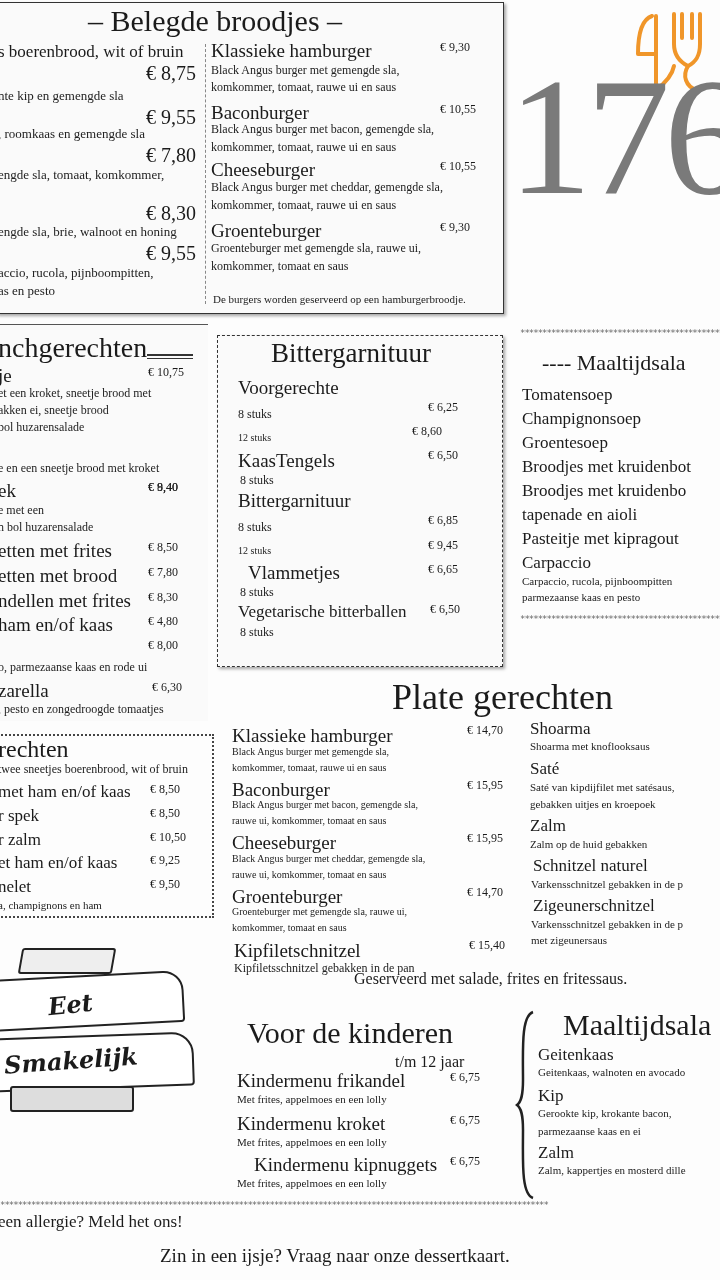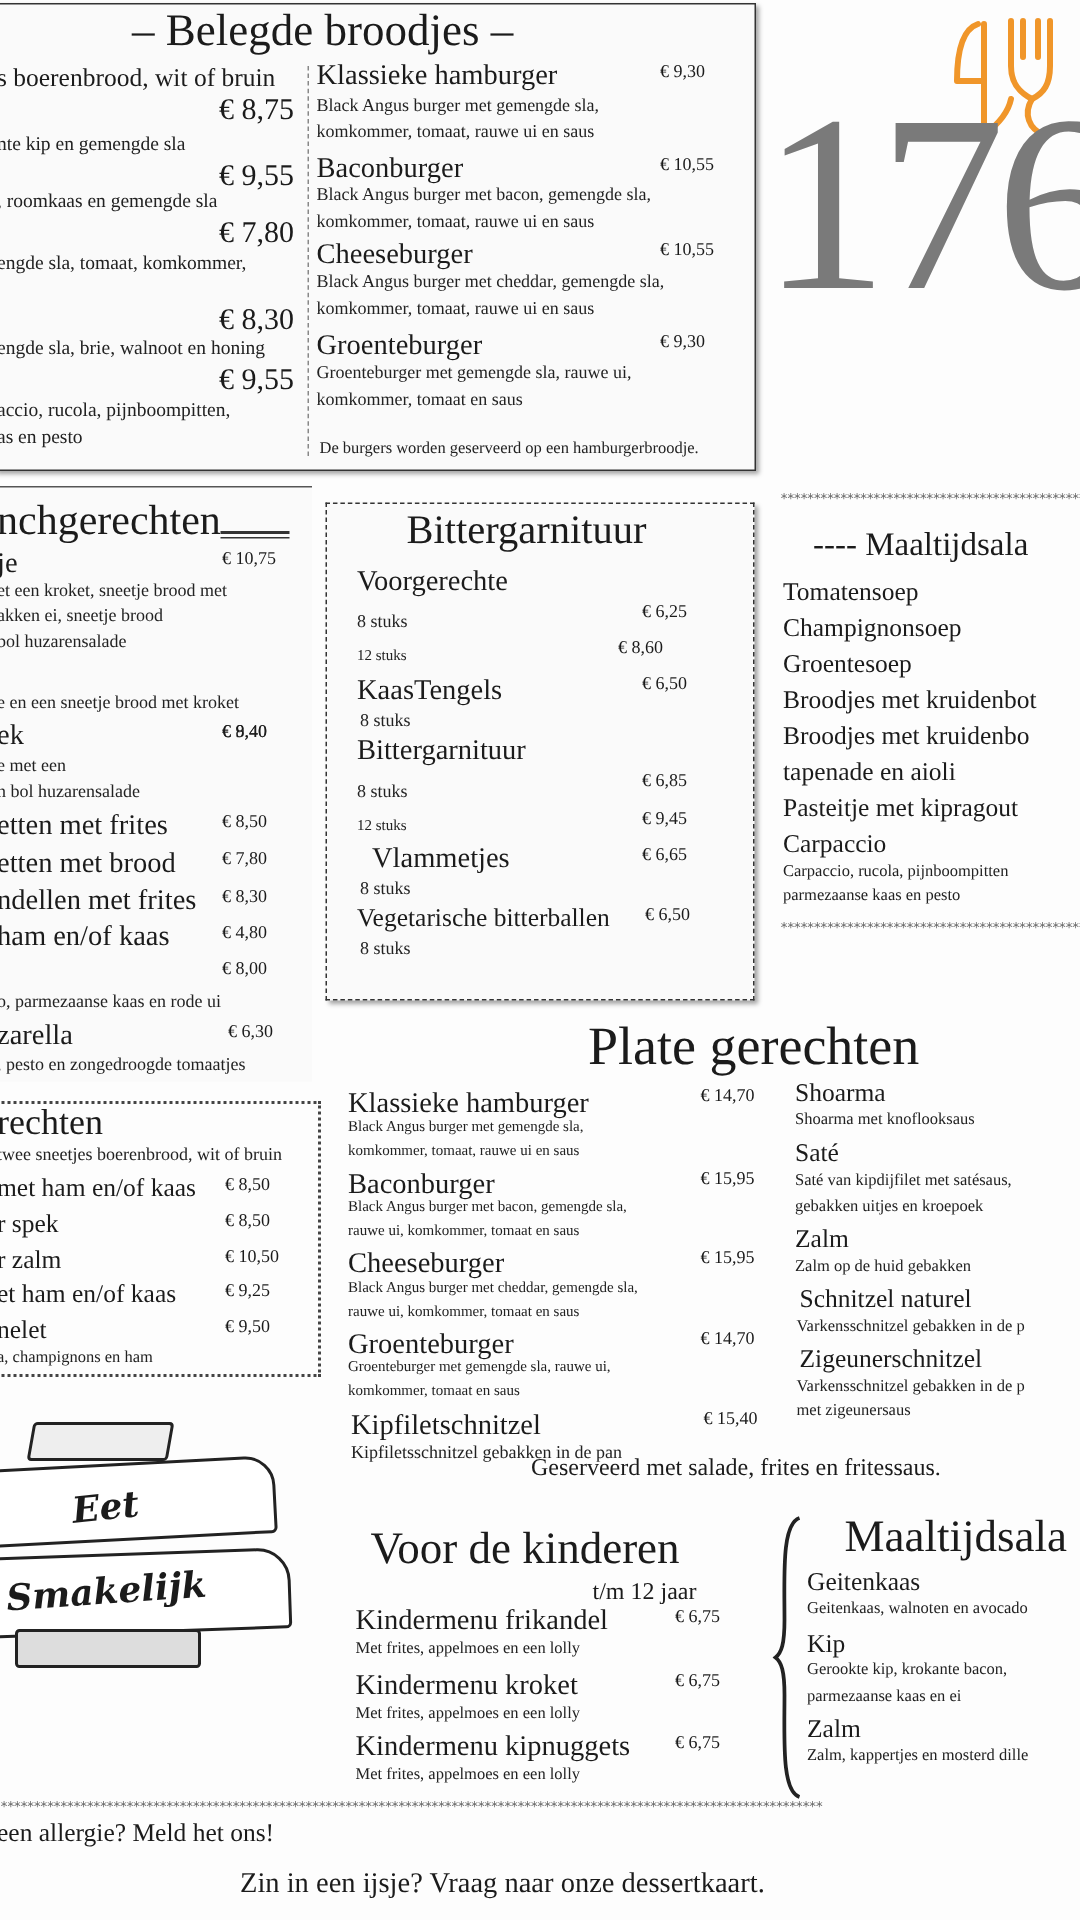--- a/index.html
+++ b/index.html
@@ -204,21 +204,21 @@
 <div class="t" style="left:354px;top:970px;font-size:16px;">Geserveerd met salade, frites en fritessaus.</div>
 
 <div class="t" style="left:247px;top:1016px;font-size:30px;">Voor de kinderen</div>
 <div class="t" style="left:395px;top:1053px;font-size:16px;">t/m 12 jaar</div>
 <div class="t name" style="left:237px;top:1070px;">Kindermenu frikandel</div>
 <div class="t price" style="left:450px;top:1070px;">€ 6,75</div>
 <div class="t desc" style="left:237px;top:1093px;font-size:11px;">Met frites, appelmoes en een lolly</div>
 <div class="t name" style="left:237px;top:1113px;">Kindermenu kroket</div>
 <div class="t price" style="left:450px;top:1113px;">€ 6,75</div>
 <div class="t desc" style="left:237px;top:1136px;font-size:11px;">Met frites, appelmoes en een lolly</div>
-<div class="t name" style="left:237px;top:1154px;">Kindermenu kipnuggets</div>
+<div class="t name" style="left:254px;top:1154px;">Kindermenu kipnuggets</div>
 <div class="t price" style="left:450px;top:1154px;">€ 6,75</div>
 <div class="t desc" style="left:237px;top:1177px;font-size:11px;">Met frites, appelmoes en een lolly</div>
 
 <svg class="abs" style="left:515px;top:1010px;" width="22" height="190" viewBox="0 0 22 190">
   <path d="M18 2 C6 6 8 40 8 70 C8 86 6 92 2 95 C6 98 8 104 8 120 C8 150 6 184 18 188" fill="none" stroke="#222" stroke-width="2.5"></path>
 </svg>
 <div class="t" style="left:563px;top:1008px;font-size:30px;">Maaltijdsala</div>
 <div class="t name-s" style="left:538px;top:1045px;">Geitenkaas</div>
 <div class="t desc" style="left:538px;top:1066px;font-size:11px;">Geitenkaas, walnoten en avocado</div>
 <div class="t name-s" style="left:538px;top:1086px;">Kip</div>

